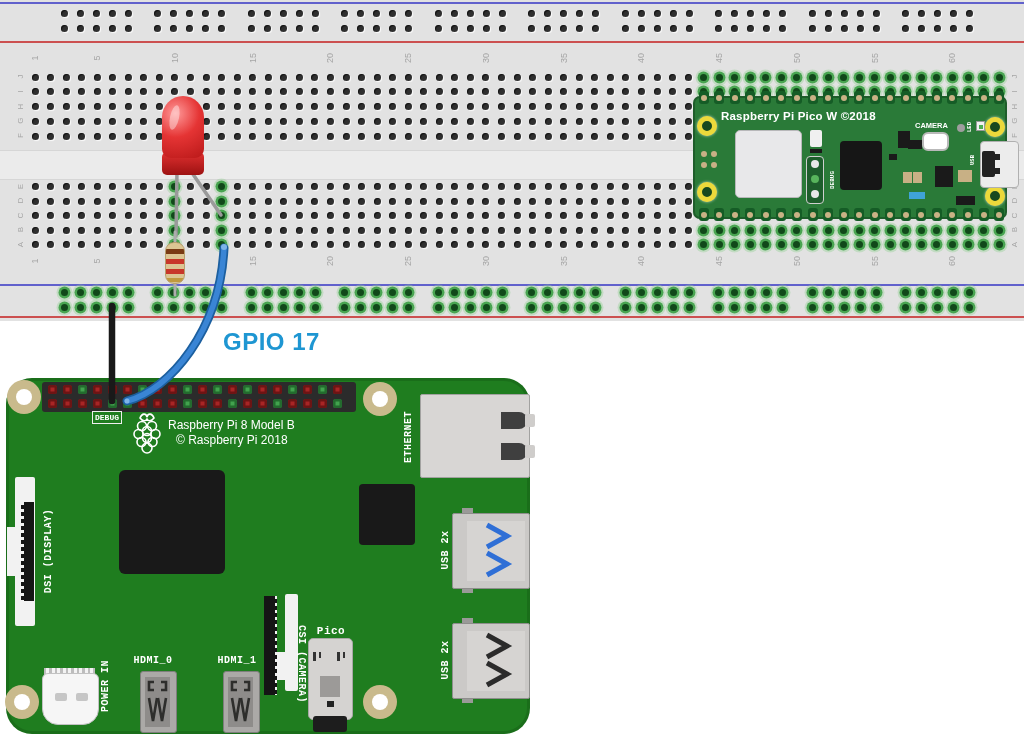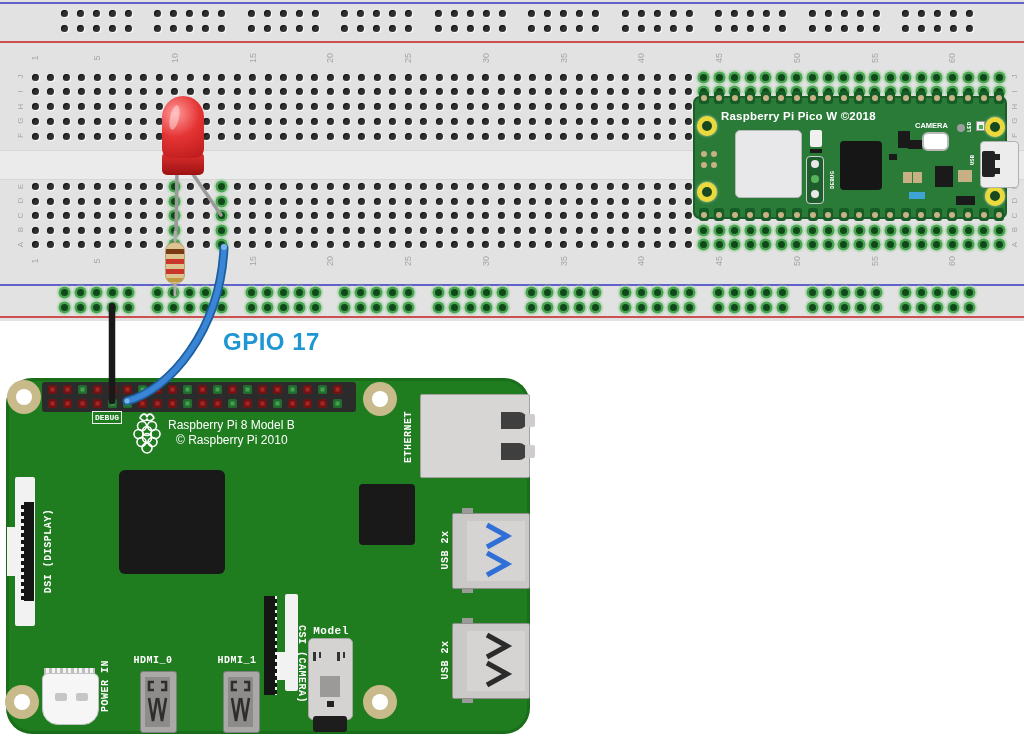--- a/index.html
+++ b/index.html
@@ -1012,38 +1012,38 @@
         <circle cx="6.5" cy="23" r="4.5"></circle>
           <circle cx="23.5" cy="23" r="4.5"></circle>
         <circle cx="15" cy="20" r="4.5"></circle>
           <circle cx="15" cy="27" r="4.5"></circle>
         <circle cx="9.5" cy="31" r="4.5"></circle>
           <circle cx="20.5" cy="31" r="4.5"></circle>
         <circle cx="15" cy="37" r="5"></circle>
       </g>
     </svg>
     <div class="abs" style="left:162px;top:40px;color:#fff;font-size:12px;">Raspberry Pi 8 Model B</div>
-    <div class="abs" style="left:170px;top:55px;color:#fff;font-size:12px;">© Raspberry Pi 2010</div>
+    <div class="abs" style="left:170px;top:55px;color:#fff;font-size:12px;">© Raspberry Pi 2018</div>
 
     <div class="chip" style="left:113px;top:92px;width:106px;height:104px;"></div>
     <div class="chip" style="left:353px;top:106px;width:56px;height:61px;border-radius:4px;"></div>
 
     <div class="abs" style="left:9px;top:99px;width:20px;height:149px;background:#f2f2f2;border-radius:2px;"></div>
     <div class="abs" style="left:1px;top:149px;width:9px;height:49px;background:#f2f2f2;"></div>
     <div class="abs" style="left:15px;top:124px;width:13px;height:99px;background:#151515;"></div>
     <div class="abs" style="left:15px;top:124px;width:2.5px;height:99px;background:repeating-linear-gradient(180deg,#f2f2f2 0 3px,transparent 3px 7px);"></div>
     <div class="vl" style="left:42px;top:173px;">DSI (DISPLAY)</div>
 
     <div class="abs" style="left:279px;top:216px;width:13px;height:97px;background:#f2f2f2;border-radius:2px;"></div>
     <div class="abs" style="left:271px;top:274px;width:8px;height:28px;background:#f2f2f2;"></div>
     <div class="abs" style="left:258px;top:218px;width:13px;height:99px;background:#151515;"></div>
     <div class="abs" style="left:268.5px;top:218px;width:2.5px;height:99px;background:repeating-linear-gradient(180deg,#f2f2f2 0 3px,transparent 3px 7px);"></div>
     <div class="vl cw" style="left:295px;top:286px;">CSI (CAMERA)</div>
 
-    <div class="hl" style="left:325px;top:253px;font-size:11px;">Model</div>
+    <div class="hl" style="left:325px;top:253px;font-size:11px;">Pico</div>
     <div class="abs" style="left:302px;top:260px;width:43px;height:80px;background:#d5d3d1;border:1px solid #a8a8a6;border-radius:5px;"></div>
     <div class="abs" style="left:307px;top:274px;width:3px;height:9px;background:#333;"></div>
     <div class="abs" style="left:313px;top:274px;width:2px;height:6px;background:#333;"></div>
     <div class="abs" style="left:331px;top:274px;width:3px;height:9px;background:#333;"></div>
     <div class="abs" style="left:337px;top:274px;width:2px;height:6px;background:#333;"></div>
     <div class="abs" style="left:314px;top:298px;width:20px;height:21px;background:#9c9a98;"></div>
     <div class="abs" style="left:321px;top:323px;width:7px;height:6px;background:#222;"></div>
     <div class="abs" style="left:307px;top:338px;width:34px;height:16px;background:#1d1d1d;border-radius:3px;"></div>
 
     <div class="vl" style="left:99px;top:308px;">POWER IN</div>

